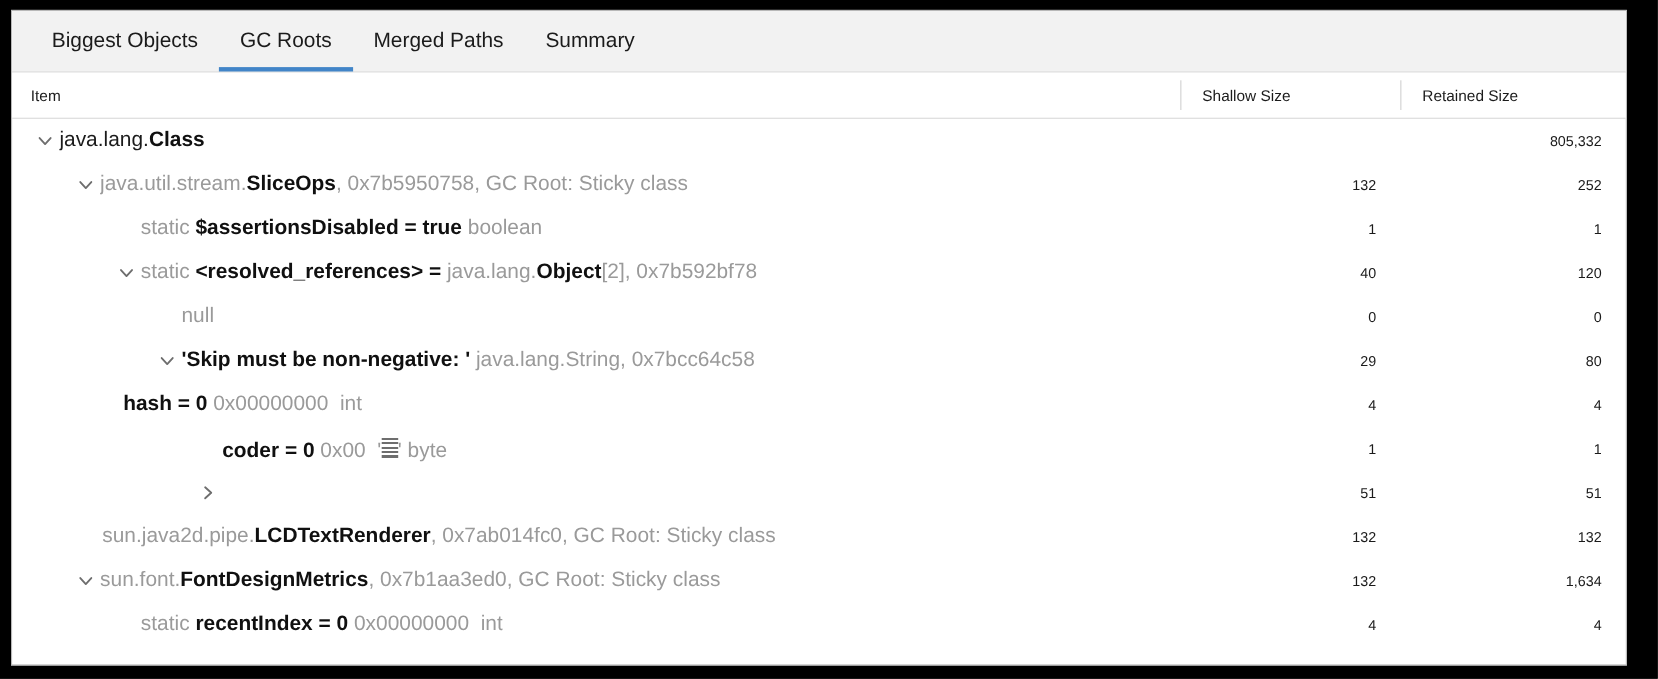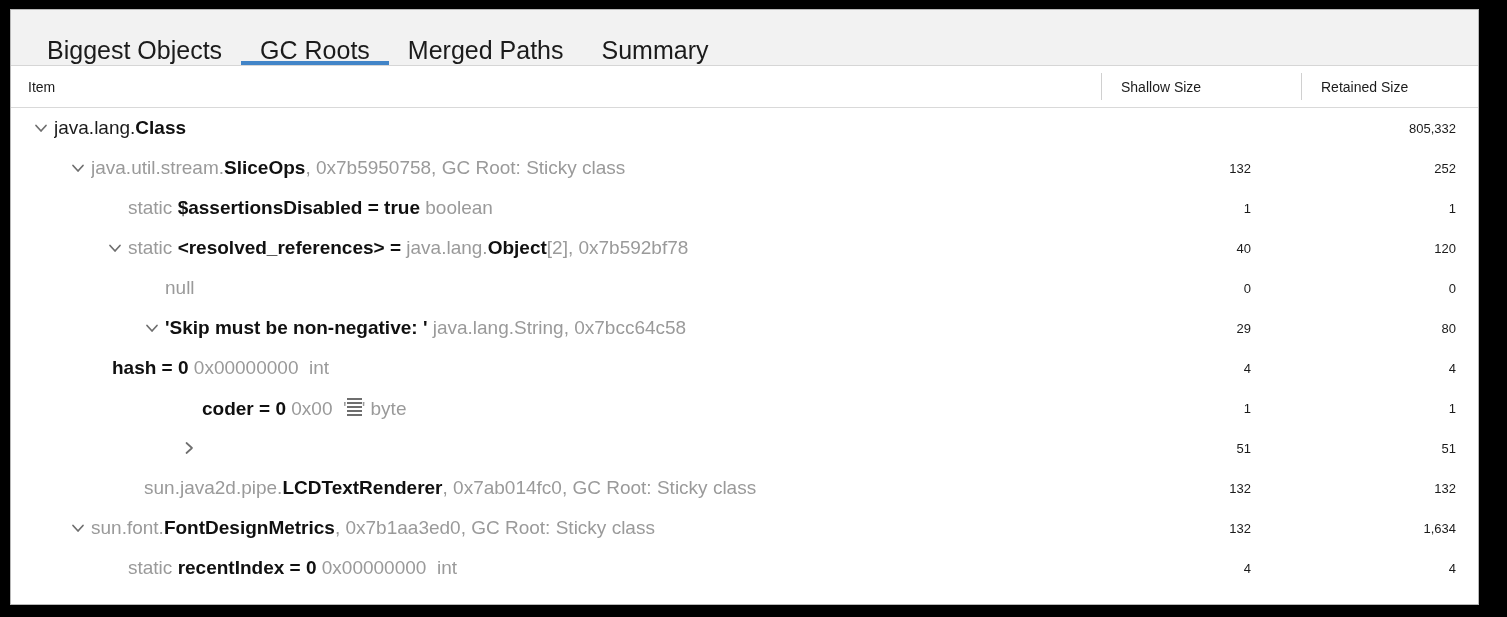--- a/index.html
+++ b/index.html
@@ -31,23 +31,23 @@
     min-height: 56px;
     background: #f2f2f2;
     border-bottom: 1px solid #d6d6d6;
     display: flex;
     align-items: stretch;
     padding-left: 17px;
   }
   .tab {
     position: relative;
     display: flex;
-    align-items: flex-end;
+    align-items: center;
     padding: 0 19px;
-    font-size: 25px;
+    font-size: 19px;
     color: #1b1b1b;
     white-space: nowrap;
     cursor: default;
   }
   .tab.active::after {
     content: "";
     position: absolute;
     left: 0; right: 0; bottom: 0;
     height: 4px;
     background: #4285c8;
@@ -67,21 +67,21 @@
     font-size: 14px;
     color: #1b1b1b;
     display: flex;
     align-items: center;
     height: 100%;
     position: relative;
     white-space: nowrap;
   }
   .colhead.item   { flex: 1 1 auto; padding-left: 17px; }
   .colhead.shallow{ width: 200px; padding-left: 20px; }
-  .colhead.retained{ width: 177px; padding-left: 20px; }
+  .colhead.retained{ width: 205px; padding-left: 20px; }
   .colhead.shallow::before,
   .colhead.retained::before {
     content: "";
     position: absolute;
     left: 0;
     top: 7px;
     bottom: 7px;
     width: 1px;
     background: #d0d0d0;
   }
@@ -290,21 +290,21 @@
           <span class="twisty">
             <svg width="16" height="16" viewBox="0 0 16 16">
               <path fill="none" stroke="#6e6e6e" stroke-width="1.7" stroke-linecap="round" stroke-linejoin="round" d="M5.5 3 L11 8 L5.5 13"></path>
             </svg>
           </span>
         </div>
         <div class="num shallow">51</div>
         <div class="num retained">51</div>
       </div>
       <div class="row">
-        <div class="label-cell" style="padding-left: 87px; gap: 20px;">
+        <div class="label-cell" style="padding-left: 56px;">
           <span class="twisty"></span>
           <span class="labels">
             <span class="seg dim">sun.java2d.pipe.</span>
             <span class="seg bold">LCDTextRenderer</span>
             <span class="seg dim">, 0x7ab014fc0, GC Root: Sticky class</span>
           </span>
         </div>
         <div class="num shallow">132</div>
         <div class="num retained">132</div>
       </div>

